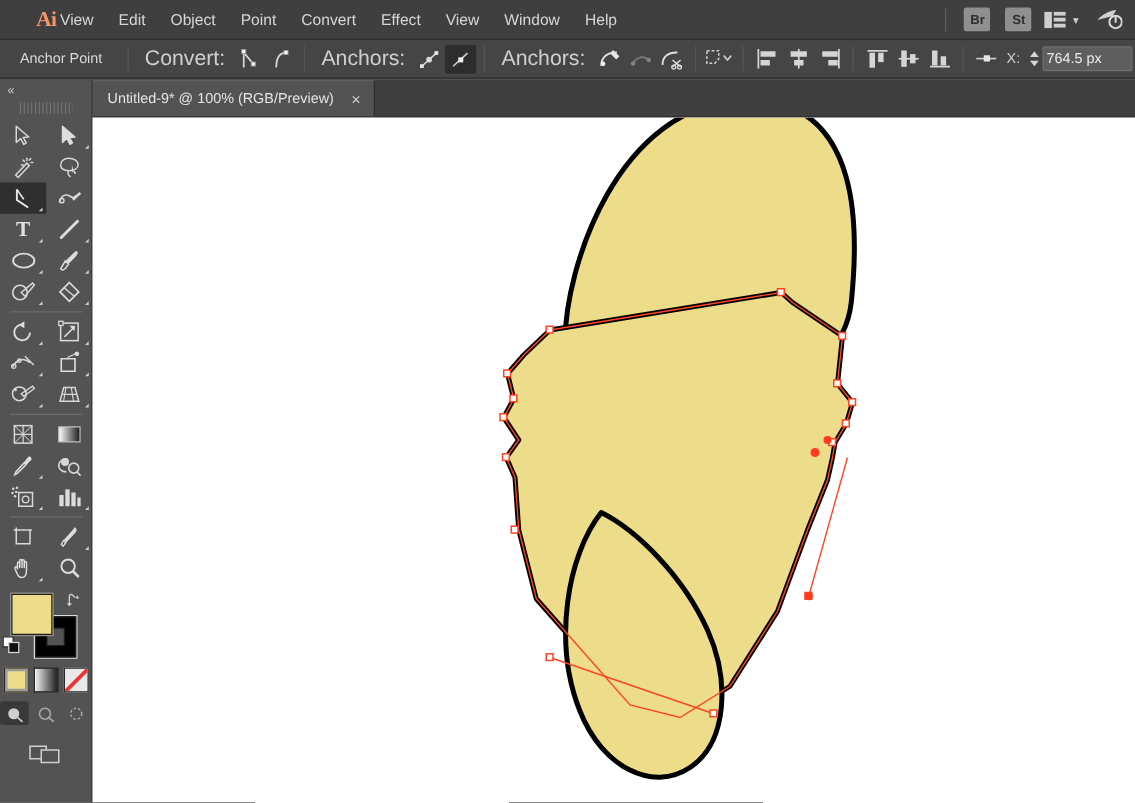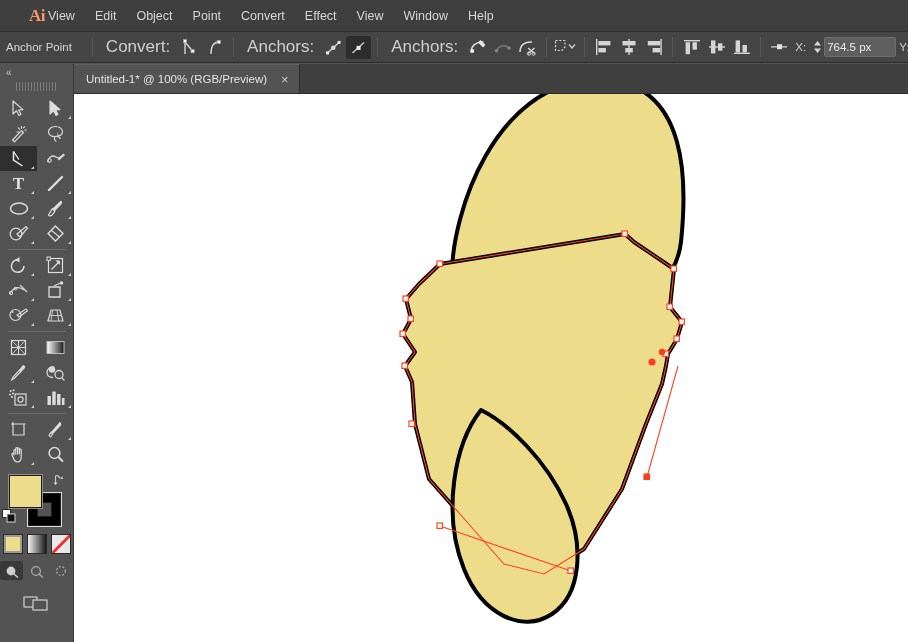--- a/index.html
+++ b/index.html
@@ -50,21 +50,21 @@
     border-bottom: 1px solid #2c2c2c;
     overflow: hidden;
   }
   .cb-grip {
     width: 10px; height: 31px;
     background: repeating-linear-gradient(to bottom, #6b6b6b 0 1px, transparent 1px 3px);
     background-size: 4px 3px; background-position: 3px 7px; background-repeat: repeat-y;
     opacity: .75;
   }
   .cb-label { font-size: 17px; color: #cfcfcf; padding: 0 7px; white-space: nowrap; }
-  .cb-title { font-size: 11.5px; color: #d8d8d8; padding-left: 6px; padding-right: 14px; white-space: nowrap; }
+  .cb-title { font-size: 11.5px; color: #d8d8d8; padding-left: 16px; padding-right: 14px; white-space: nowrap; }
   .cb-sep { width: 1px; height: 20px; background: #565656; margin: 0 6px; flex: none; }
   .cb-btn {
     width: 25px; height: 23px; display: flex; align-items: center; justify-content: center;
     border-radius: 2px; cursor: pointer; flex: none;
   }
   .cb-btn.active { background: #2d2d2d; }
   .cb-btn.disabled { opacity: .42; }
   .numfield {
     display: flex; align-items: center; height: 21px; flex: none;
   }
@@ -176,20 +176,39 @@
     <div class="menu-item">View</div>
     <div class="menu-item">Edit</div>
     <div class="menu-item">Object</div>
     <div class="menu-item">Point</div>
     <div class="menu-item">Convert</div>
     <div class="menu-item">Effect</div>
     <div class="menu-item">View</div>
     <div class="menu-item">Window</div>
     <div class="menu-item">Help</div>
 
+    <div class="menu-right">
+      <div class="mr-sep"></div>
+      <div class="badge-btn">Br</div>
+      <div class="badge-btn">St</div>
+      <div class="ws-switcher">
+        <svg class="ws-icon" width="18" height="14" viewBox="0 0 18 14">
+          <rect x="0.5" y="0.5" width="6" height="13" fill="#cfcfcf"></rect>
+          <rect x="8" y="0.5" width="9.5" height="3" fill="#cfcfcf"></rect>
+          <rect x="8" y="5.2" width="9.5" height="3" fill="#cfcfcf"></rect>
+          <rect x="8" y="10" width="9.5" height="3" fill="#cfcfcf"></rect>
+        </svg>
+        <span class="chev">▾</span>
+      </div>
+      <svg class="help-icon" width="21" height="17" viewBox="0 0 21 17">
+        <path d="M1 9 C5 4, 11 1.5, 16 1 L13 6 C9 6.5, 5 8, 1 9 Z" fill="#d0d0d0"></path>
+        <circle cx="15.5" cy="10.5" r="5" fill="none" stroke="#d8d8d8" stroke-width="1.6"></circle>
+        <path d="M15.5 6.8 L15.5 10.6" stroke="#d8d8d8" stroke-width="1.6" stroke-linecap="round"></path>
+      </svg>
+    </div>
   </div>
 
   <div class="controlbar">
     <div class="cb-grip"></div>
     <div class="cb-title">Anchor Point</div>
     <div class="cb-sep"></div>
 
     <div class="cb-label">Convert:</div>
     <div class="cb-btn">
       <svg width="17" height="17" viewBox="0 0 17 17">
@@ -326,21 +345,21 @@
           <path d="M4.5 14 L1 9.5 L8 9.5 Z" fill="#d6d6d6"></path>
         </svg>
       </div>
       <input class="num-input" readonly="" value="373.5 px" style="">
     </div>
 
   </div>
 
   <div class="tabbar">
     <div class="doctab">
-      <span class="doctab-label">Untitled-1* @ 100% (RGB/Preview)</span>
+      <span class="doctab-label">Untitled-9* @ 100% (RGB/Preview)</span>
       <span class="doctab-close">×</span>
     </div>
   </div>
 
   <div class="toolbar">
     <div class="tb-collapse">«</div>
     <div class="tb-grip"></div>
 
     <div class="tb-grid">
 

